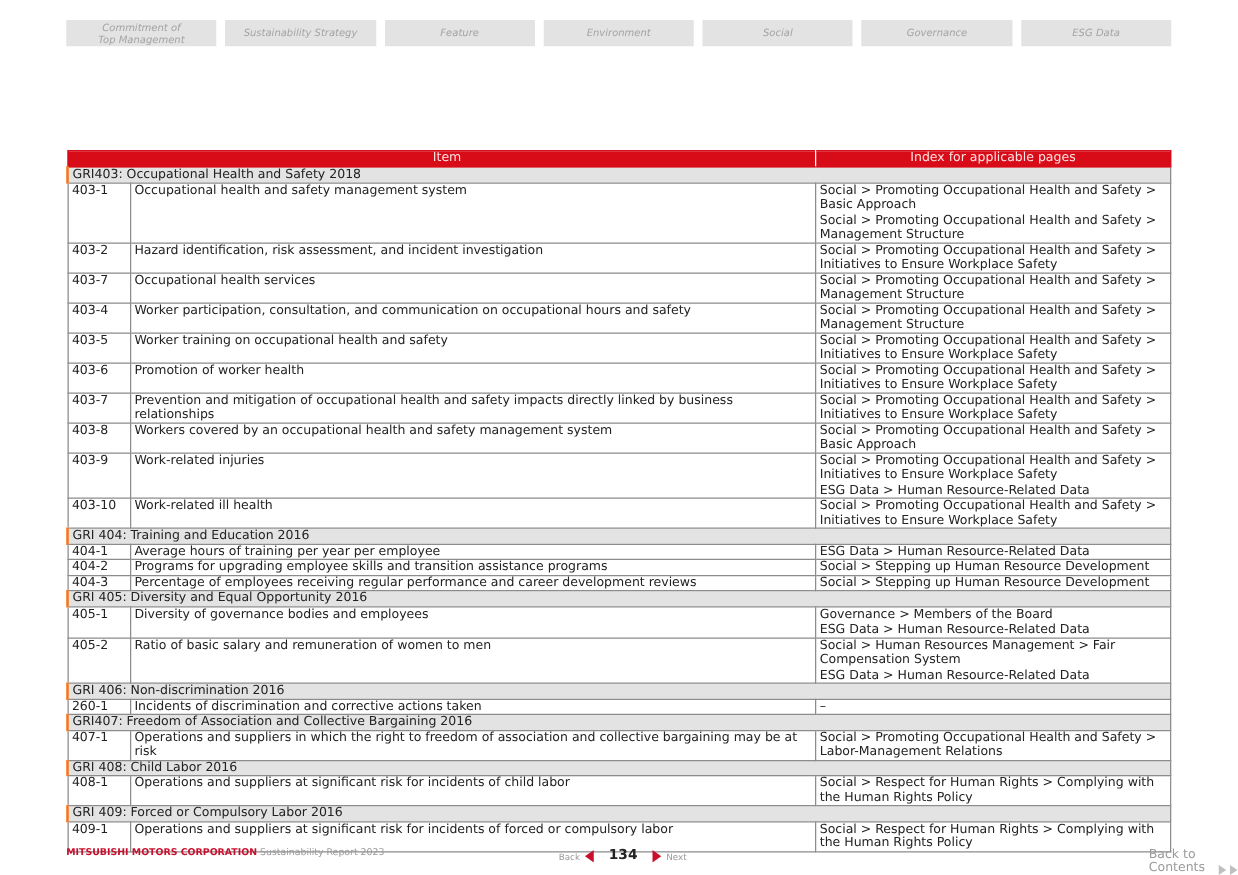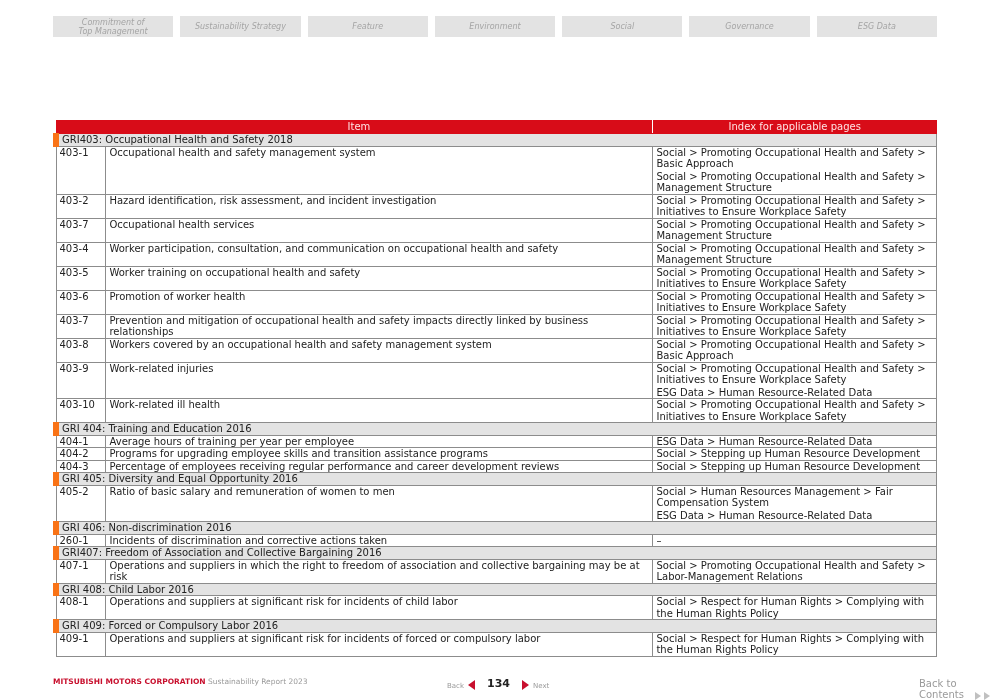--- a/index.html
+++ b/index.html
@@ -9,21 +9,21 @@
   }
   .nav { position: absolute; top: 16px; left: 53px; width: 884px; height: 21px; display: flex; gap: 7px; }
   .nav-tab {
     flex: 1; background: #e3e3e3; color: #a4a4a4; font-size: 8px; line-height: 9px;
     display: flex; align-items: center; justify-content: center; text-align: center; cursor: pointer; font-style: italic;
   }
   .tbl { position: absolute; top: 120px; left: 53px; width: 884px; border-collapse: collapse; font-size: 10px; line-height: 11.5px; }
   .tbl td, .tbl th { border: 1px solid #8c8c8c; padding: 0 3px; vertical-align: top; }
   .tbl th { background: #d80c18; color: #ffe3e3; font-weight: normal; height: 12px; line-height: 12px; font-size: 10px; border-color: #d80c18; }
   .tbl th.h-item { border-right: 1px solid #ffffff; padding-left: 12px; }
-  .sec td { background: #e3e3e3; border-left: 6px solid #f97316; }
+  .sec td { background: #e3e3e3; border-left: 2px solid #f97316; }
   .c-code { width: 43px; }
   .c-item { width: 541px; }
   .c-idx { width: 277px; }
   .idx-entry { display: block; }
   .idx-entry + .idx-entry { margin-top: 1px; }
   .footer-brand { position: absolute; left: 53px; top: 677px; font-size: 7.5px; }
   .brand { color: #c8102e; font-weight: bold; }
   .report { color: #9a9a9a; margin-top: 44px; }
   .pager { position: absolute; left: 447px; top: 677px; font-size: 7px; color: #9a9a9a; display: flex; align-items: flex-end; gap: 4px; }
   .page-num { color: #222; font-size: 11px; font-weight: bold; margin: 0 8px; }
@@ -88,21 +88,21 @@
       </tr>
       <tr>
         <td class="c-code">403-7</td>
         <td class="c-item">Occupational health services</td>
         <td class="c-idx">
           <span class="idx-entry">Social &gt; Promoting Occupational Health and Safety &gt; Management Structure</span>
         </td>
       </tr>
       <tr>
         <td class="c-code">403-4</td>
-        <td class="c-item">Worker participation, consultation, and communication on occupational health and safety</td>
+        <td class="c-item">Worker participation, consultation, and communication on occupational hours and safety</td>
         <td class="c-idx">
           <span class="idx-entry">Social &gt; Promoting Occupational Health and Safety &gt; Management Structure</span>
         </td>
       </tr>
       <tr>
         <td class="c-code">403-5</td>
         <td class="c-item">Worker training on occupational health and safety</td>
         <td class="c-idx">
           <span class="idx-entry">Social &gt; Promoting Occupational Health and Safety &gt; Initiatives to Ensure Workplace Safety</span>
         </td>
@@ -162,20 +162,28 @@
       </tr>
       <tr>
         <td class="c-code">404-3</td>
         <td class="c-item">Percentage of employees receiving regular performance and career development reviews</td>
         <td class="c-idx">
           <span class="idx-entry">Social &gt; Stepping up Human Resource Development</span>
         </td>
       </tr>
       <tr class="sec">
         <td colspan="3">GRI 405: Diversity and Equal Opportunity 2016</td>
+      </tr>
+      <tr>
+        <td class="c-code">405-1</td>
+        <td class="c-item">Diversity of governance bodies and employees</td>
+        <td class="c-idx">
+          <span class="idx-entry">Governance &gt; Members of the Board</span>
+          <span class="idx-entry">ESG Data &gt; Human Resource-Related Data</span>
+        </td>
       </tr>
       <tr>
         <td class="c-code">405-2</td>
         <td class="c-item">Ratio of basic salary and remuneration of women to men</td>
         <td class="c-idx">
           <span class="idx-entry">Social &gt; Human Resources Management &gt; Fair Compensation System</span>
           <span class="idx-entry">ESG Data &gt; Human Resource-Related Data</span>
         </td>
       </tr>
       <tr class="sec">

